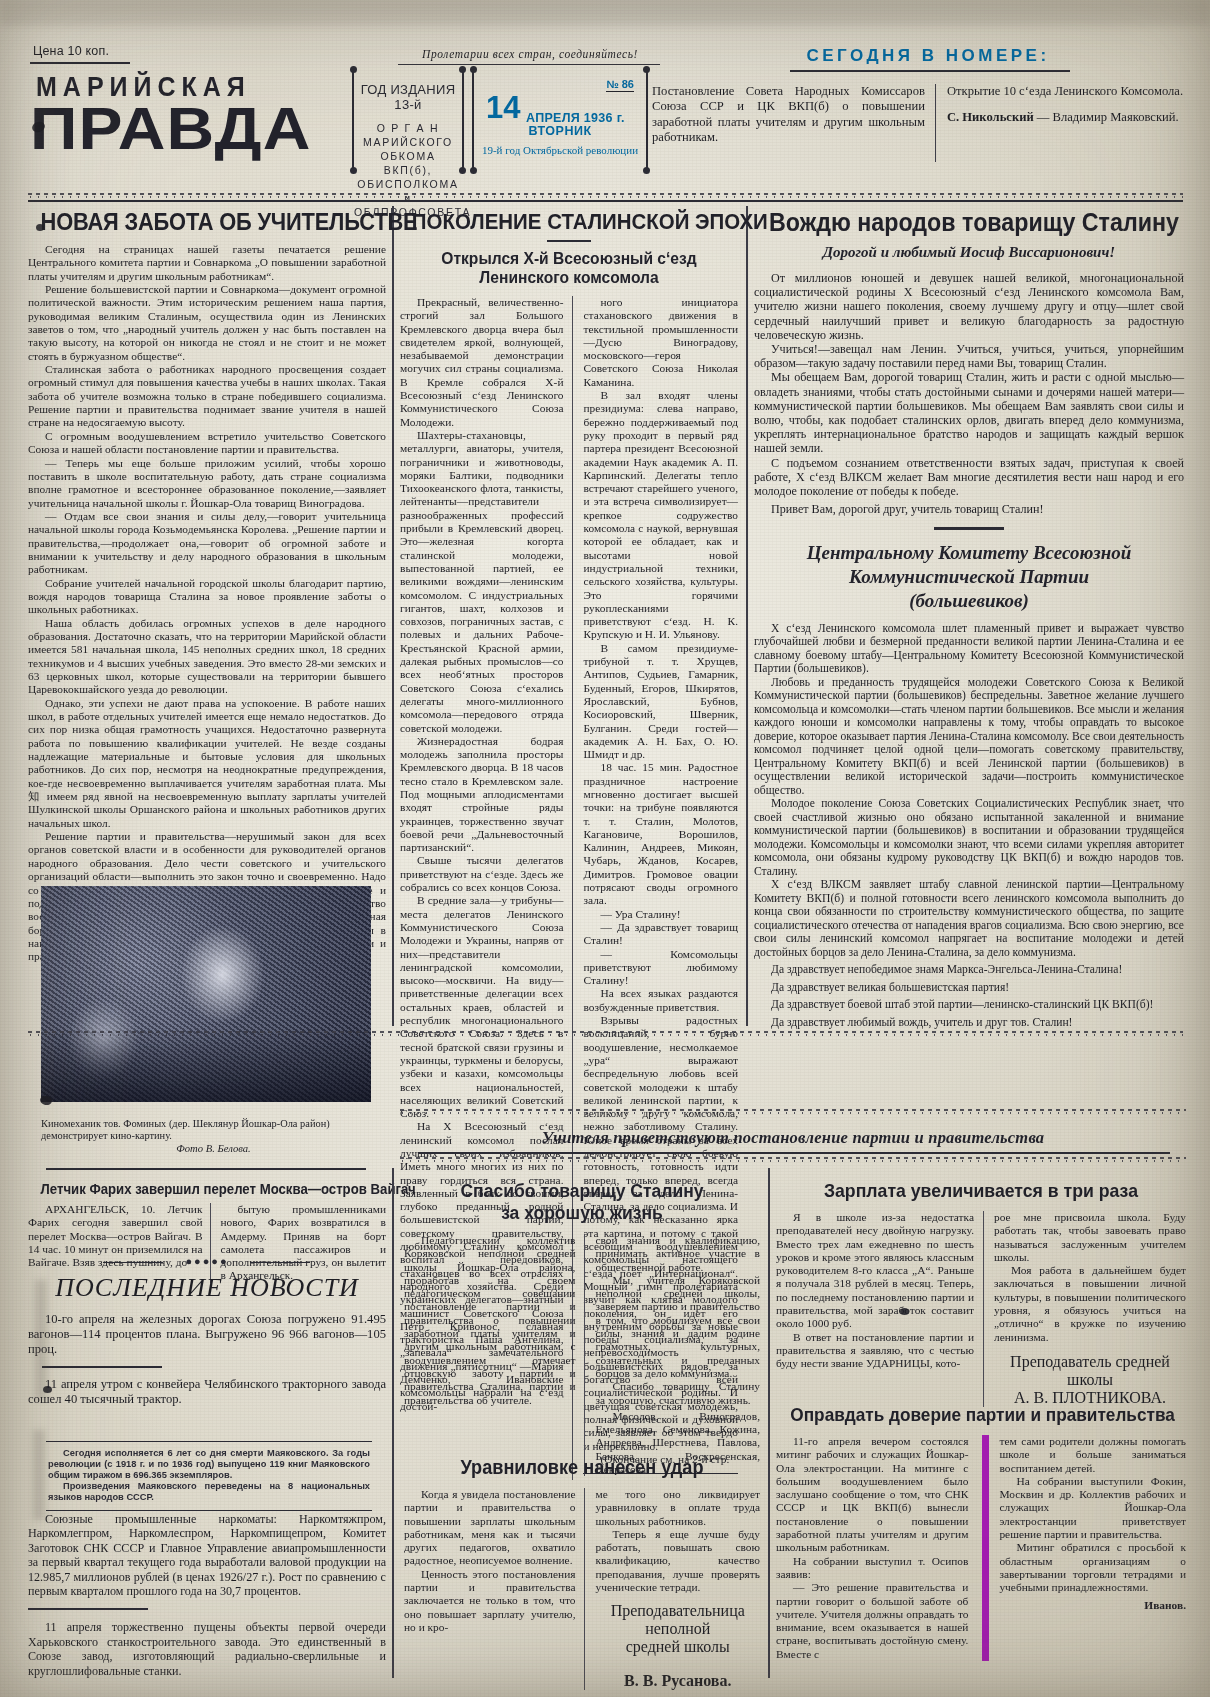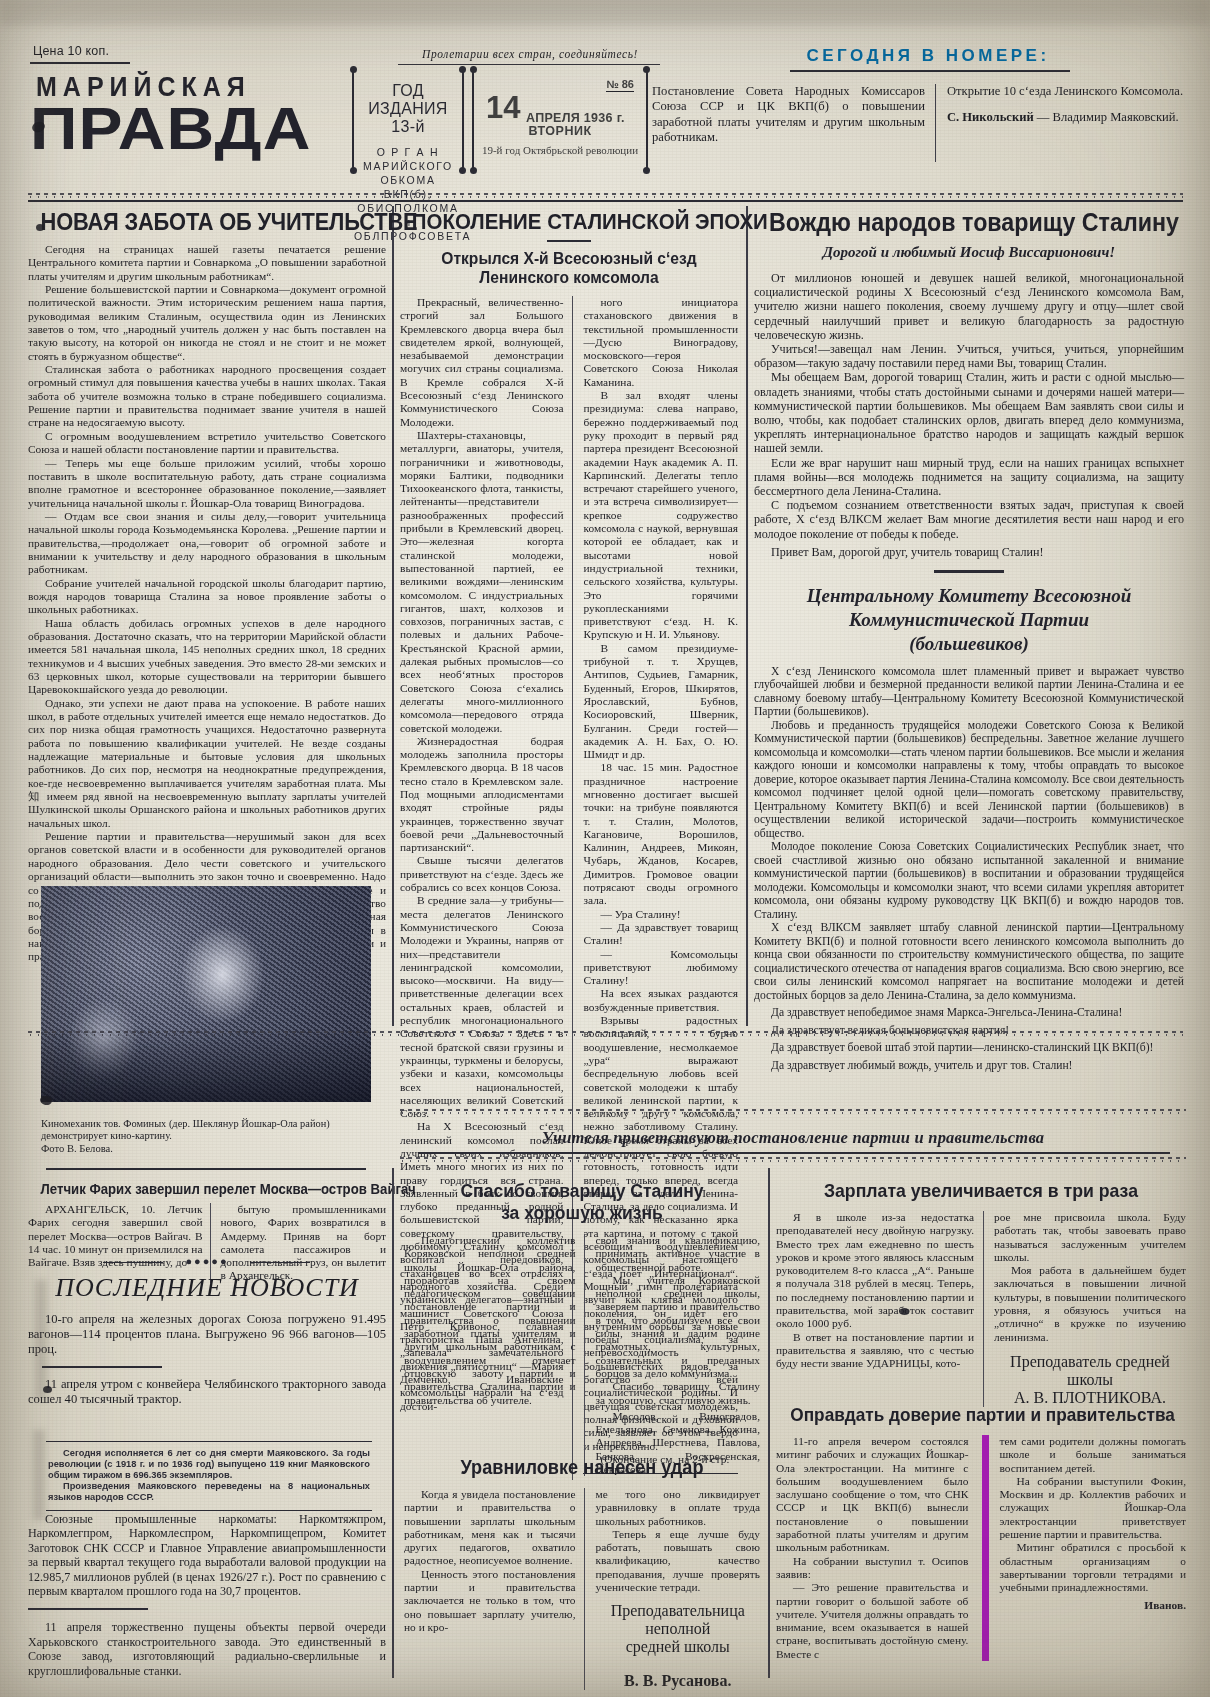--- a/index.html
+++ b/index.html
@@ -52,24 +52,24 @@
   .hdrbox:before,.hdrbox:after{content:"";position:absolute;left:-4px;width:7px;height:7px;
     background:#2b2b34;border-radius:50%;}
   .hdrbox:before{top:-4px;} .hdrbox:after{bottom:-4px;}
   .hdrbox .dotR{position:absolute;right:-4px;width:7px;height:7px;background:#2b2b34;border-radius:50%;}
   .hdrbox .dotR.t{top:-4px;} .hdrbox .dotR.b{bottom:-4px;}
 
   #box-organ{left:352px;width:108px;height:100px;}
   #box-date{left:472px;width:172px;height:100px;}
 
   .organ-line{font-family:"Liberation Sans",sans-serif;text-align:center;color:#2a2a33;}
-  .organ-year{font-size:16px;letter-spacing:.3px;margin-top:12px;}
+  .organ-year{font-size:13px;letter-spacing:.3px;margin-top:12px;}
   .organ-body{font-size:10.5px;letter-spacing:1.7px;line-height:14px;margin-top:9px;}
 
-  .date-wrap{position:relative;height:100%;font-family:"Liberation Sans",sans-serif;color:#404040;}
+  .date-wrap{position:relative;height:100%;font-family:"Liberation Sans",sans-serif;color:#0369a1;}
   .issue{position:absolute;right:12px;top:8px;font-size:11px;font-weight:700;
     border-bottom:1.5px solid #23232c;padding-bottom:1px;}
   .daynum{position:absolute;left:12px;top:22px;font-size:31px;font-weight:700;line-height:1;}
   .monthyear{position:absolute;left:52px;top:33px;font-size:12.5px;font-weight:700;letter-spacing:.3px;margin-top:8px;}
   .weekday{position:absolute;left:0;right:0;top:54px;text-align:center;font-size:12.5px;font-weight:700;letter-spacing:.5px;}
   .revyear{position:absolute;left:0;right:0;top:73px;text-align:center;font-size:11px;line-height:14px;
     font-family:"Liberation Serif",serif;}
 
   .today-title{position:absolute;left:650px;width:556px;top:46px;text-align:center;
     font-family:"Liberation Sans",sans-serif;font-weight:700;font-size:17px;letter-spacing:3.5px;
@@ -101,21 +101,21 @@
   .h-main{font-family:"Liberation Sans",sans-serif;font-weight:700;color:#212129;
     transform:scaleX(.93);transform-origin:center;white-space:nowrap;}
 
   p.body{margin:0 0 0 0;text-indent:17px;font-size:11.4px;line-height:13.3px;text-align:justify;
     hyphens:auto;}
   .bodyblock p{margin:0;text-indent:17px;font-size:11.4px;line-height:13.35px;text-align:justify;}
   .bodyblock{ -webkit-hyphens:auto;hyphens:auto;}
 
   .sub-ital{font-family:"Liberation Serif",serif;font-style:italic;font-weight:700;
     text-align:center;color:#23232c;}
-  .sig-r{display:block;text-align:left;font-size:10.6px;}
+  .sig-r{display:block;text-align:center;font-size:10.6px;font-style:italic;}
 
   .photo{position:absolute;background:
       repeating-linear-gradient(35deg, rgba(30,32,48,.55) 0 2px, rgba(120,124,146,.42) 2px 4px),
       radial-gradient(circle at 30% 35%, #9aa0b4 0%, #5c6276 40%, #2e3344 100%);
     filter:contrast(1.05);}
   .photo .hl1{position:absolute;left:42%;top:18%;width:26%;height:46%;border-radius:45%;
     background:radial-gradient(ellipse at center, rgba(226,228,236,.85), rgba(226,228,236,0) 70%);}
   .photo .hl2{position:absolute;left:8%;top:52%;width:22%;height:38%;border-radius:40%;
     background:radial-gradient(ellipse at center, rgba(210,214,226,.55), rgba(210,214,226,0) 70%);}
   .photo .dk{position:absolute;left:0;bottom:0;width:100%;height:34%;
@@ -287,21 +287,20 @@
     </div>
   </div>
 
   <div class="col" style="left:754px;top:206px;width:430px;">
     <div class="h-main" style="font-size:25px;margin:2px 0 7px 0;text-align:center;">Вождю народов товарищу Сталину</div>
     <div class="sub-ital" style="font-size:15px;margin-bottom:10px;">Дорогой и любимый Иосиф Виссарионович!</div>
     <div class="bodyblock">
       <p style="font-size:12.1px;line-height:14.2px;">От миллионов юношей и девушек нашей великой, многонациональной социалистической родины X Всесоюзный с‘езд Ленинского комсомола Вам, учителю жизни нашего поколения, своему лучшему другу и отцу—шлет свой сердечный наилучший привет и великую благодарность за радостную человеческую жизнь.</p>
       <p style="font-size:12.1px;line-height:14.2px;">Учиться!—завещал нам Ленин. Учиться, учиться, учиться, упорнейшим образом—такую задачу поставили перед нами Вы, товарищ Сталин.</p>
       <p style="font-size:12.1px;line-height:14.2px;">Мы обещаем Вам, дорогой товарищ Сталин, жить и расти с одной мыслью—овладеть знаниями, чтобы стать достойными сынами и дочерями нашей матери—коммунистической партии большевиков. Мы обещаем Вам заявлять свои силы и волю, чтобы, как подобает сталинских орлов, двигать вперед дело коммунизма, укреплять интернациональное братство народов и защищать каждый вершок нашей земли.</p>
-      <p style="font-size:12.1px;line-height:14.2px;">Если же враг нарушит наш мирный труд, если на наших границах вспыхнет пламя войны—вся молодежь поднимется на защиту социализма, на защиту бессмертного дела Ленина-Сталина.</p>
       <p style="font-size:12.1px;line-height:14.2px;">С подъемом сознанием ответственности взятых задач, приступая к своей работе, X с‘езд ВЛКСМ желает Вам многие десятилетия вести наш народ и его молодое поколение от победы к победе.</p>
       <p style="font-size:12.1px;line-height:14.2px;margin-top:4px;">Привет Вам, дорогой друг, учитель товарищ Сталин!</p>
     </div>
 
     <div class="hr-thick" style="position:relative;margin:11px auto 11px auto;width:70px;height:2.5px;"></div>
 
     <div class="sub-ital" style="font-size:19px;line-height:24px;margin-bottom:9px;">
       <div>Центральному Комитету Всесоюзной</div>
       <div>Коммунистической Партии</div>
       <div>(большевиков)</div>

